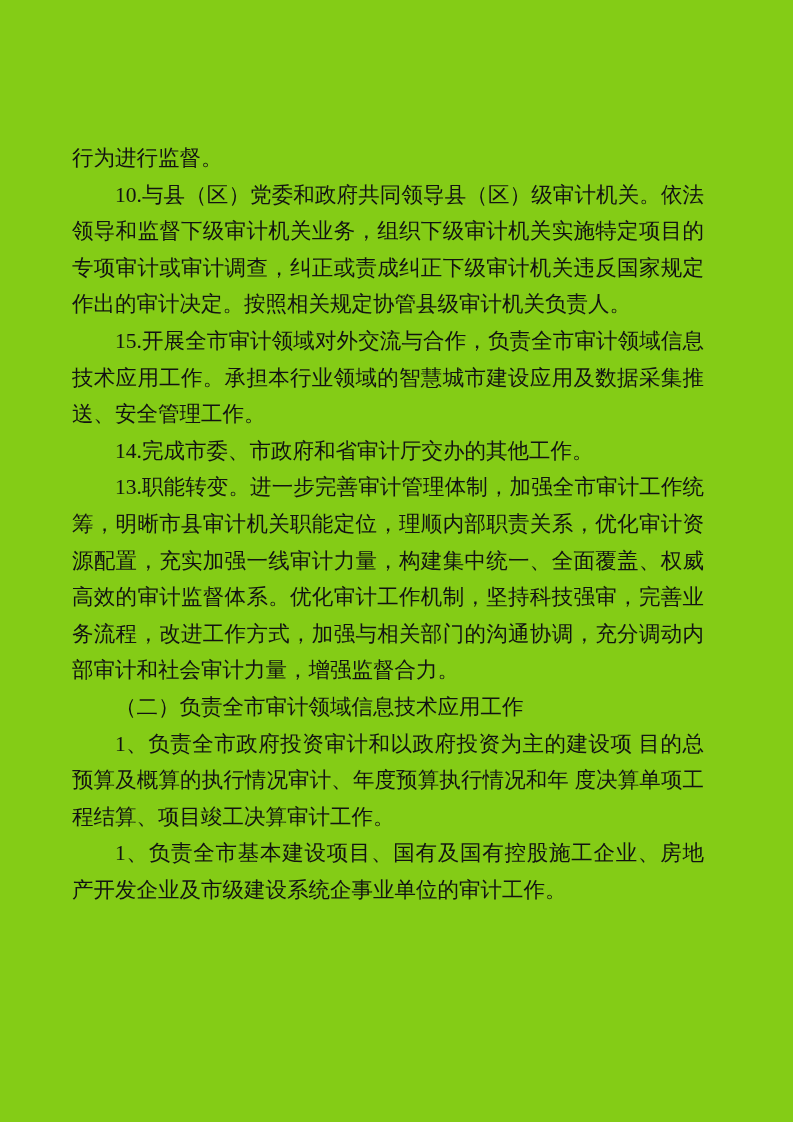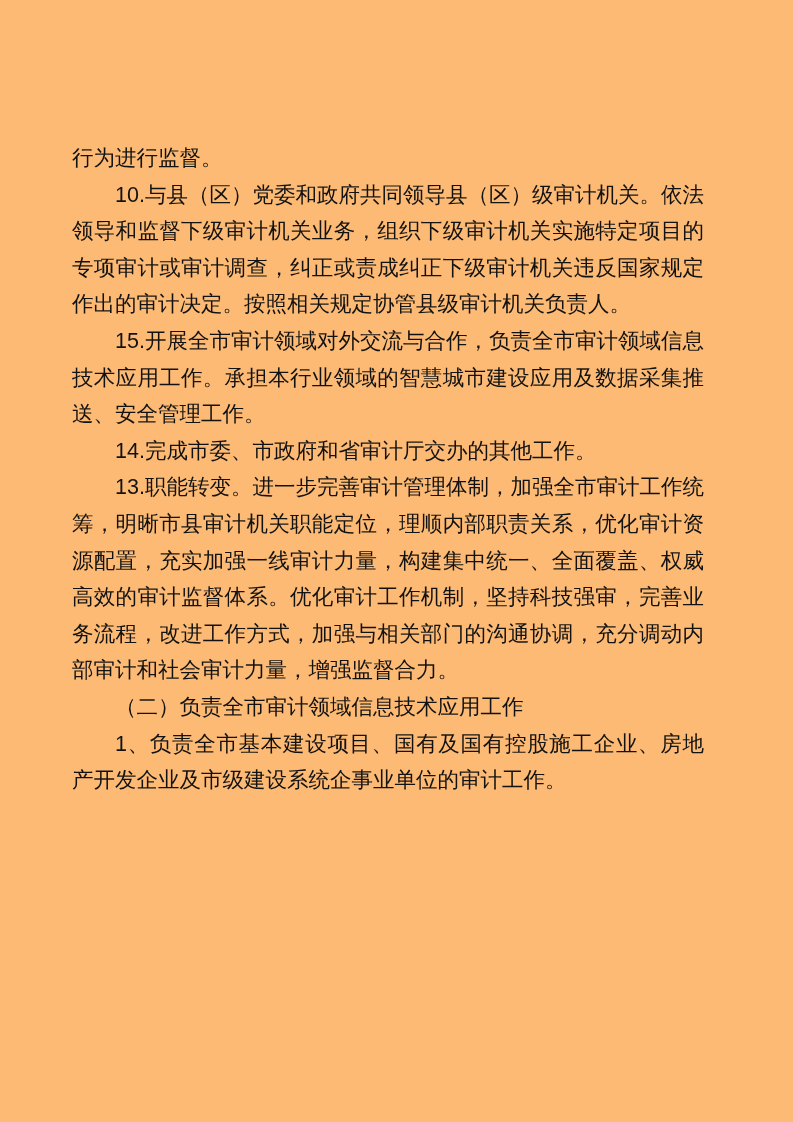--- a/index.html
+++ b/index.html
@@ -4,23 +4,23 @@
 <style>
   html, body {
     margin: 0;
     padding: 0;
     background: #ffffff;
   }
   .page {
     position: relative;
     width: 793px;
     height: 1122px;
-    background: #fdba74;
+    background: #84cc16;
     overflow: hidden;
-    font-family: Liberation Sans, sans-serif;
+    font-family: Liberation Serif, serif;
   }
   .doc-body {
     position: absolute;
     top: 140px;
     left: 72px;
     width: 632px;
     color: #121212;
     font-size: 21.5px;
     line-height: 36.6px;
     text-align: justify;
@@ -38,15 +38,16 @@
 <body>
 
 <div class="page">
   <div class="doc-body">
     <p>行为进行监督。</p>
     <p class="indent">10.与县（区）党委和政府共同领导县（区）级审计机关。依法领导和监督下级审计机关业务，组织下级审计机关实施特定项目的专项审计或审计调查，纠正或责成纠正下级审计机关违反国家规定作出的审计决定。按照相关规定协管县级审计机关负责人。</p>
     <p class="indent">15.开展全市审计领域对外交流与合作，负责全市审计领域信息技术应用工作。承担本行业领域的智慧城市建设应用及数据采集推送、安全管理工作。</p>
     <p class="indent">14.完成市委、市政府和省审计厅交办的其他工作。</p>
     <p class="indent">13.职能转变。进一步完善审计管理体制，加强全市审计工作统筹，明晰市县审计机关职能定位，理顺内部职责关系，优化审计资源配置，充实加强一线审计力量，构建集中统一、全面覆盖、权威高效的审计监督体系。优化审计工作机制，坚持科技强审，完善业务流程，改进工作方式，加强与相关部门的沟通协调，充分调动内部审计和社会审计力量，增强监督合力。</p>
     <p class="indent">（二）负责全市审计领域信息技术应用工作</p>
+    <p class="indent">1、负责全市政府投资审计和以政府投资为主的建设项 目的总预算及概算的执行情况审计、年度预算执行情况和年 度决算单项工程结算、项目竣工决算审计工作。</p>
     <p class="indent">1、负责全市基本建设项目、国有及国有控股施工企业、房地产开发企业及市级建设系统企事业单位的审计工作。</p>
   </div>
 </div>
 
 </body></html>

